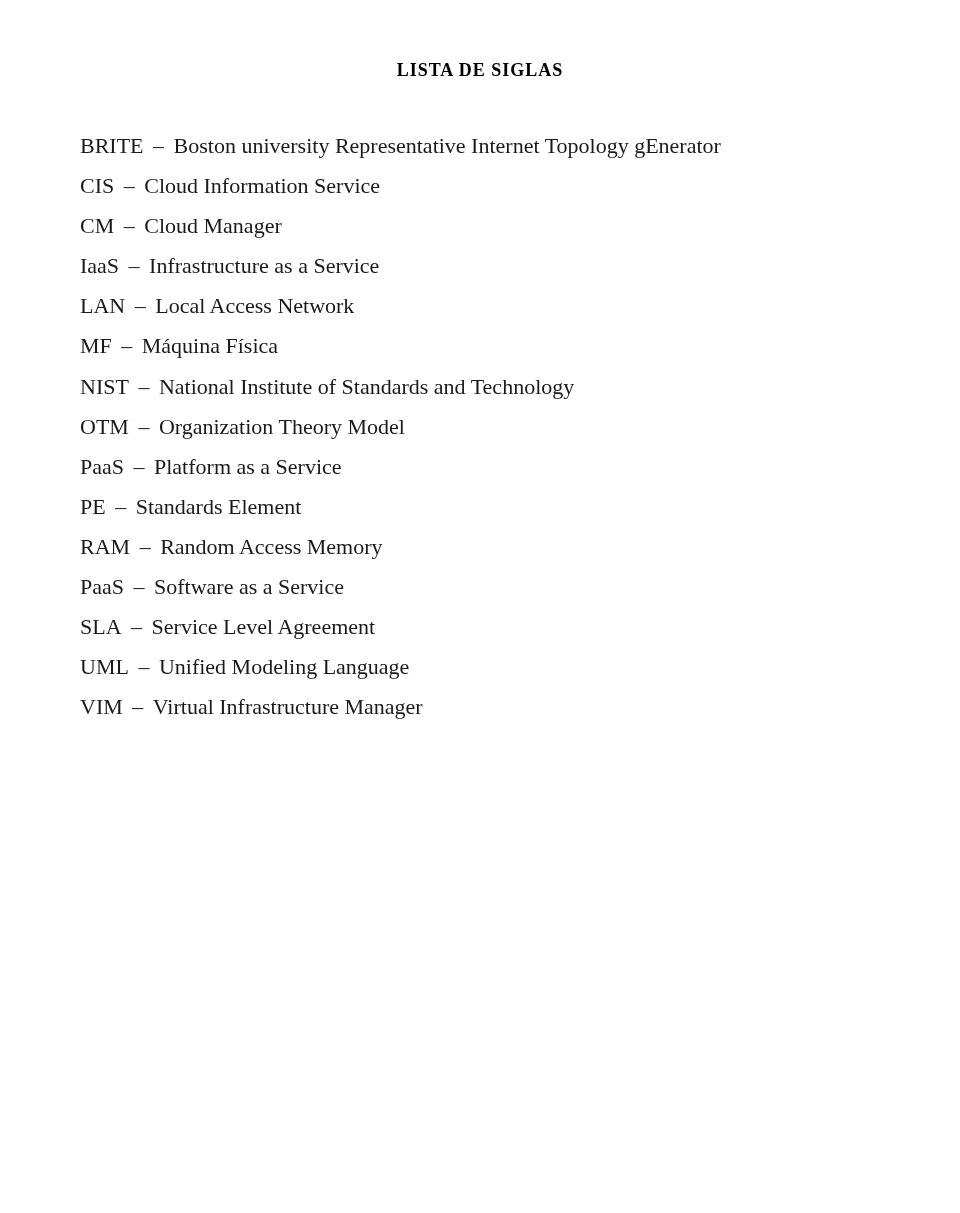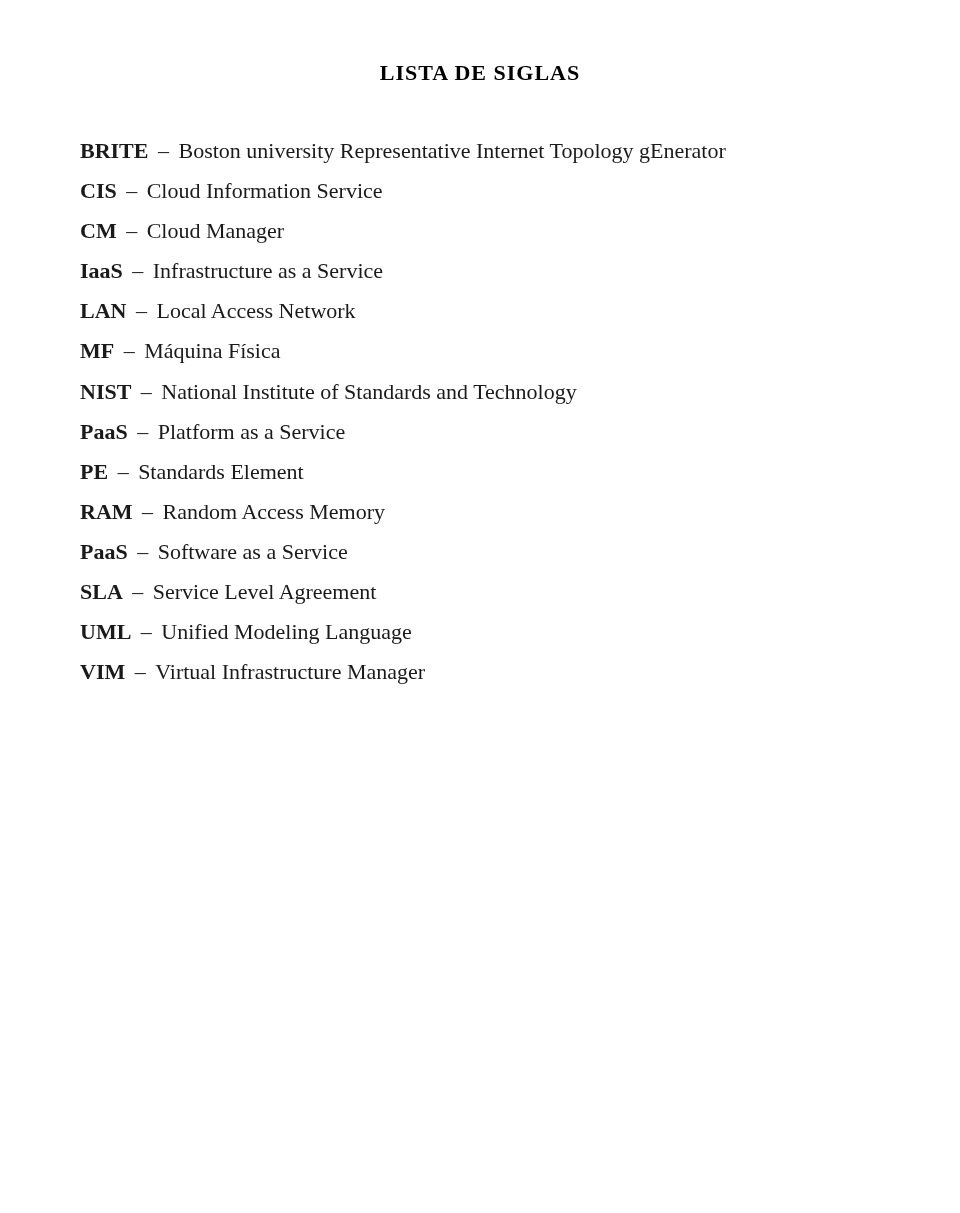--- a/index.html
+++ b/index.html
@@ -11,41 +11,41 @@
     body {
       background-color: #ffffff;
       font-family: "Times New Roman", Times, serif;
       width: 960px;
       min-height: 1213px;
       padding: 60px 80px 60px 80px;
     }
 
     .page-title {
       text-align: center;
-      font-size: 22px;
+      font-size: 18px;
       font-weight: bold;
       margin-bottom: 48px;
       letter-spacing: 1px;
     }
 
     .acronym-list {
       list-style: none;
       padding: 0;
       margin: 0;
     }
 
     .acronym-list li {
       font-size: 22px;
       line-height: 1.55;
       margin-bottom: 6px;
       color: #1a1a1a;
     }
 
     .acronym-key {
-      font-weight: bold;
+      font-weight: normal;
     }
 
     .acronym-dash {
       font-weight: normal;
       margin: 0 4px;
     }
 
     .acronym-value {
       font-weight: normal;
     }
@@ -56,20 +56,21 @@
 <h1 class="page-title">LISTA DE SIGLAS</h1>
 
 <ul class="acronym-list" id="acronym-list">
 <li><span class="acronym-key">BRITE</span><span class="acronym-dash"> – </span><span class="acronym-value">Boston university Representative Internet Topology gEnerator</span></li>
     <li><span class="acronym-key">CIS</span><span class="acronym-dash"> – </span><span class="acronym-value">Cloud Information Service</span></li>
     <li><span class="acronym-key">CM</span><span class="acronym-dash"> – </span><span class="acronym-value">Cloud Manager</span></li>
     <li><span class="acronym-key">IaaS</span><span class="acronym-dash"> – </span><span class="acronym-value">Infrastructure as a Service</span></li>
     <li><span class="acronym-key">LAN</span><span class="acronym-dash"> – </span><span class="acronym-value">Local Access Network</span></li>
     <li><span class="acronym-key">MF</span><span class="acronym-dash"> – </span><span class="acronym-value">Máquina Física</span></li>
     <li><span class="acronym-key">NIST</span><span class="acronym-dash"> – </span><span class="acronym-value">National Institute of Standards and Technology</span></li>
+    <li><span class="acronym-key">OTM</span><span class="acronym-dash"> – </span><span class="acronym-value">Organization Theory Model</span></li>
     <li><span class="acronym-key">PaaS</span><span class="acronym-dash"> – </span><span class="acronym-value">Platform as a Service</span></li>
     <li><span class="acronym-key">PE</span><span class="acronym-dash"> – </span><span class="acronym-value">Standards Element</span></li>
     <li><span class="acronym-key">RAM</span><span class="acronym-dash"> – </span><span class="acronym-value">Random Access Memory</span></li>
     <li><span class="acronym-key">PaaS</span><span class="acronym-dash"> – </span><span class="acronym-value">Software as a Service</span></li>
     <li><span class="acronym-key">SLA</span><span class="acronym-dash"> – </span><span class="acronym-value">Service Level Agreement</span></li>
     <li><span class="acronym-key">UML</span><span class="acronym-dash"> – </span><span class="acronym-value">Unified Modeling Language</span></li>
     <li><span class="acronym-key">VIM</span><span class="acronym-dash"> – </span><span class="acronym-value">Virtual Infrastructure Manager</span></li>
   </ul>
 
 </body></html>

